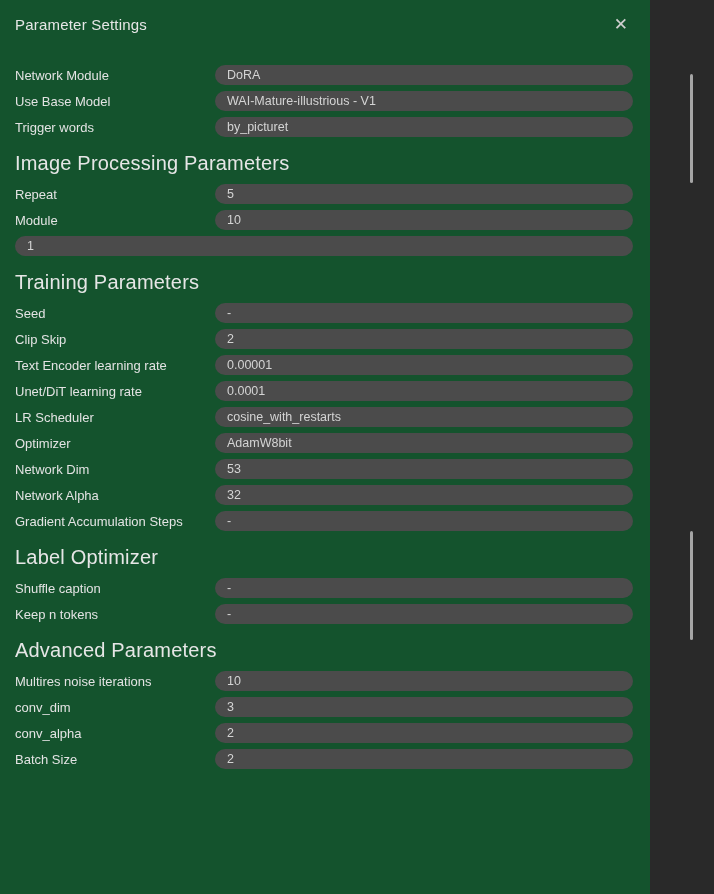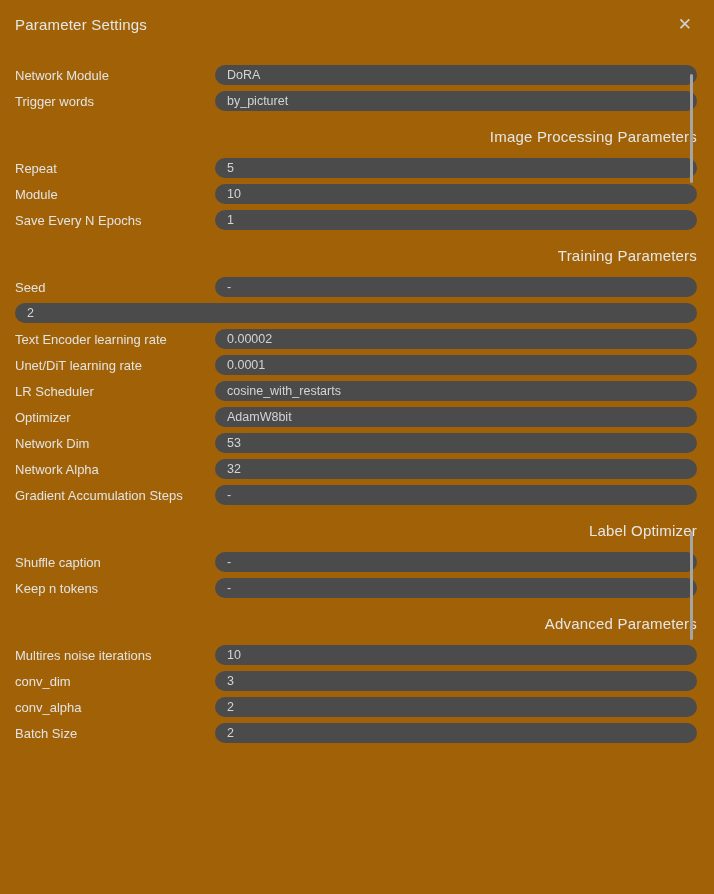--- a/index.html
+++ b/index.html
@@ -4,22 +4,22 @@
 <style>
   * { box-sizing: border-box; margin: 0; padding: 0; }
   html, body {
     width: 714px; height: 894px;
     background: #292929;
     font-family: "Liberation Sans", sans-serif;
     overflow: hidden;
   }
   .modal {
     position: relative;
-    width: 714px; height: 894px;
-    background: #a16207;
+    width: 650px; height: 894px;
+    background: #14532d;
   }
   .header {
     display: flex;
     justify-content: space-between;
     align-items: center;
     height: 48px;
     padding: 0 20px 0 15px;
   }
   .title {
     font-size: 15px;
@@ -34,27 +34,26 @@
     font-size: 17px;
     line-height: 1;
     cursor: pointer;
     padding: 2px;
     font-family: "Liberation Sans", sans-serif;
   }
   .content {
     padding: 17px 17px 0 15px;
   }
   .section-heading {
-    font-size: 15px;
+    font-size: 20px;
     font-weight: 400;
     color: #e6e6e6;
     line-height: 18px;
     margin: 17px 0 12px 0;
     letter-spacing: 0.2px;
-    text-align: right;
   }
   .row {
     display: flex;
     align-items: center;
     height: 20px;
     margin-bottom: 6px;
   }
   .row-label {
     flex: 0 0 200px;
     font-size: 13px;
@@ -92,47 +91,51 @@
   <div class="header">
     <div class="title">Parameter Settings</div>
     <button class="close-btn">✕</button>
   </div>
   <div class="content">
       <div class="row">
         <span class="row-label">Network Module</span>
         <div class="pill">DoRA</div>
       </div>
       <div class="row">
+        <span class="row-label">Use Base Model</span>
+        <div class="pill">WAI-Mature-illustrious - V1</div>
+      </div>
+      <div class="row">
         <span class="row-label">Trigger words</span>
         <div class="pill">by_picturet</div>
       </div>
       <div class="section-heading">Image Processing Parameters</div>
       <div class="row">
         <span class="row-label">Repeat</span>
         <div class="pill">5</div>
       </div>
       <div class="row">
         <span class="row-label">Module</span>
         <div class="pill">10</div>
       </div>
       <div class="row">
-        <span class="row-label">Save Every N Epochs</span>
         <div class="pill">1</div>
       </div>
       <div class="section-heading">Training Parameters</div>
       <div class="row">
         <span class="row-label">Seed</span>
         <div class="pill">-</div>
       </div>
       <div class="row">
+        <span class="row-label">Clip Skip</span>
         <div class="pill">2</div>
       </div>
       <div class="row">
         <span class="row-label">Text Encoder learning rate</span>
-        <div class="pill">0.00002</div>
+        <div class="pill">0.00001</div>
       </div>
       <div class="row">
         <span class="row-label">Unet/DiT learning rate</span>
         <div class="pill">0.0001</div>
       </div>
       <div class="row">
         <span class="row-label">LR Scheduler</span>
         <div class="pill">cosine_with_restarts</div>
       </div>
       <div class="row">

